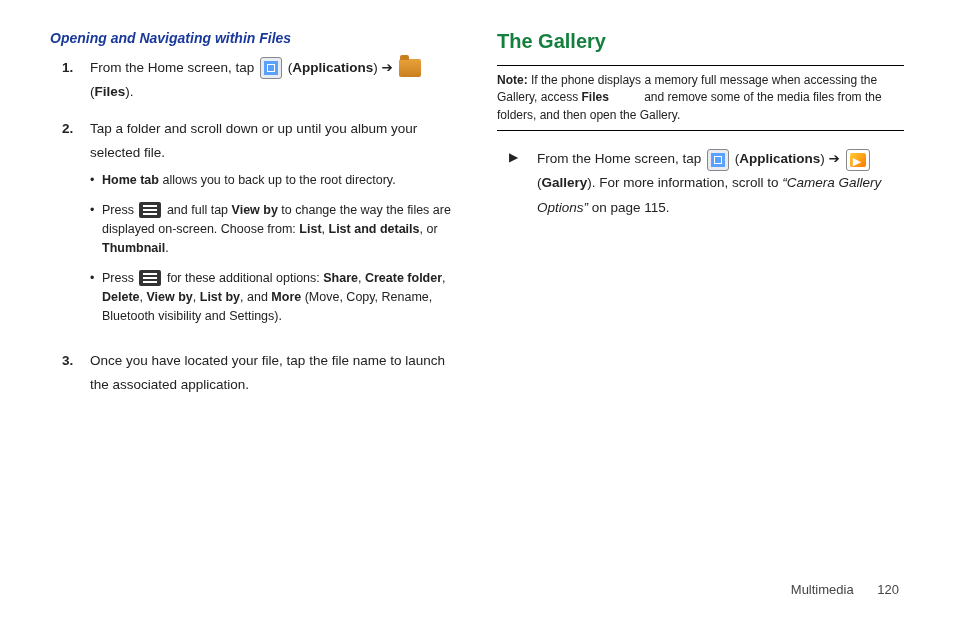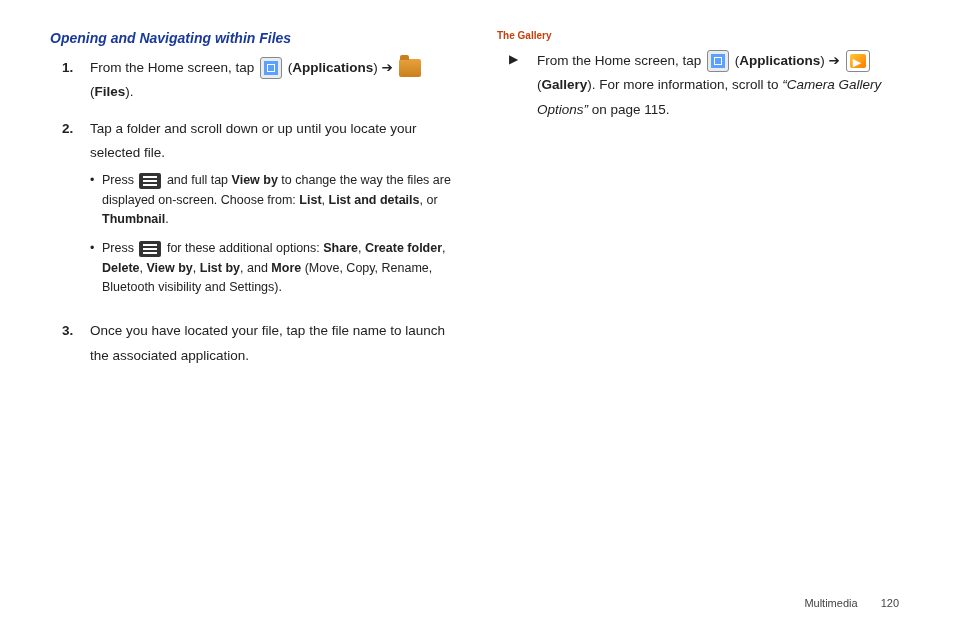--- a/index.html
+++ b/index.html
@@ -23,23 +23,23 @@
   }
   .subhead-italic {
     color: #1a3a9a;
     font-style: italic;
     font-weight: bold;
     font-size: 14px;
     margin: 0 0 10px 0;
     font-family: Arial, Helvetica, sans-serif;
   }
   .section-head {
-    color: #c2410c;
+    color: #15803d;
     font-weight: bold;
-    font-size: 10px;
+    font-size: 20px;
     margin: 0 0 8px 0;
   }
   p {
     margin: 0 0 12px 0;
     line-height: 1.5;
   }
   .indent-para { margin-left: 12px; }
   ol.numlist {
     list-style: none;
     padding: 0;
@@ -152,23 +152,23 @@
   .note-block .note-label { font-weight: bold; }
   .note-hanging { display:block; margin-left:32px; }
   .tri-row {
     display:flex; margin: 4px 0 0 12px; line-height:1.8;
   }
   .tri-mark { width:28px; flex-shrink:0; font-size:12px; }
   .tri-body { flex:1; }
   .ref-italic { font-style: italic; }
   .footer {
     position: absolute;
-    bottom: 27px;
+    bottom: 39px;
     right: 55px;
-    font-size: 11px;
+    font-size: 13px;
     color: #444;
   }
   .footer .pn { margin-left: 20px; }
 </style>
 </head>
 <body>
 
 <div class="page">
   <div class="col">
     <div class="subhead-italic">Opening and Navigating within Files</div>
@@ -180,41 +180,45 @@
           <span>From the Home screen, tap </span>
           <span class="icon icon-apps"></span>
           <span> (</span><span class="b">Applications</span><span>) ➔ </span>
           <span class="icon icon-files"></span>
           <span> (</span><span class="b">Files</span><span>).</span>
         </span>
       </li>
       <li>
         <span class="num">2.</span>
         <span class="body">
-          <span>Tap a folder and scroll down or up until you locate your selected file.</span>
+          <span>Tap a folder and scroll down or up until you album your selected file.</span>
           <ul class="bullets">
+            <li><span class="b">Home tab</span><span> allows you to back up to the root directory.</span></li>
             <li>
               <span>Press </span><span class="icon icon-menu"></span><span> and full tap </span><span class="b">View by</span><span> to change the way the files are displayed on-screen. Choose from: </span><span class="b">List</span><span>, </span><span class="b">List and details</span><span>, or </span><span class="b">Thumbnail</span><span>.</span>
             </li>
             <li>
               <span>Press </span><span class="icon icon-menu"></span><span> for these additional options: </span><span class="b">Share</span><span>, </span><span class="b">Create folder</span><span>, </span><span class="b">Delete</span><span>, </span><span class="b">View by</span><span>, </span><span class="b">List by</span><span>, and </span><span class="b">More</span><span> (Move, Copy, Rename, Bluetooth visibility and Settings).</span>
             </li>
           </ul>
         </span>
       </li>
       <li>
         <span class="num">3.</span>
         <span class="body">Once you have located your file, tap the file name to launch the associated application.</span>
       </li>
     </ol>
   </div>
 
   <div class="col">
     <div class="section-head">The Gallery</div>
 
+    <div class="note-block">
+      <span class="note-label">Note:</span><span> If the phone displays a memory full message when accessing the Gallery, access </span><span class="b">Files</span><span class="note-hanging" style="display:inline"> and remove some of the media files from the folders, and then open the Gallery.</span>
+    </div>
 
 
     <div class="tri-row">
       <span class="tri-mark">▶</span>
       <span class="tri-body">
         <span>From the Home screen, tap </span>
         <span class="icon icon-apps"></span>
         <span> (</span><span class="b">Applications</span><span>) ➔ </span>
         <span class="icon icon-gallery"></span>
         <span> (</span><span class="b">Gallery</span><span>). For more information, scroll to </span><span class="ref-italic">“Camera Gallery Options”</span><span>  on page 115.</span>

